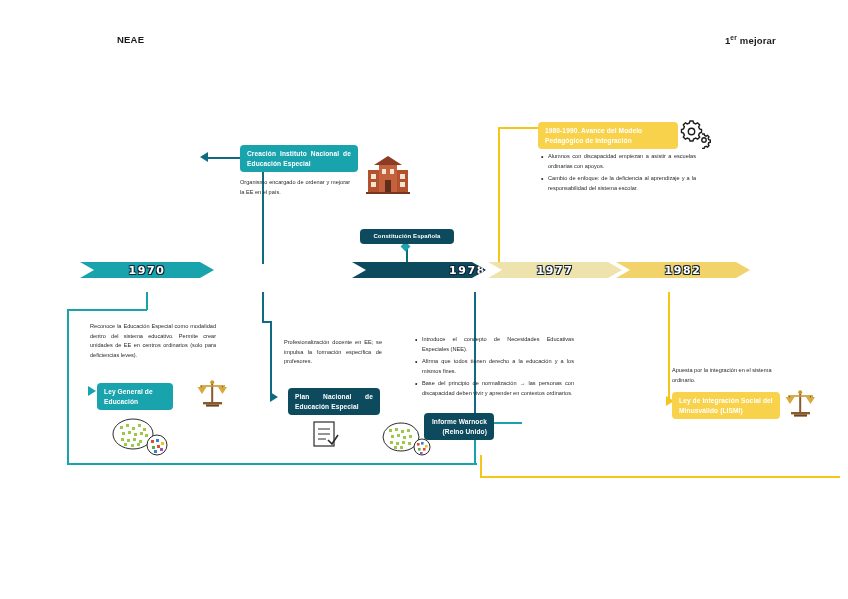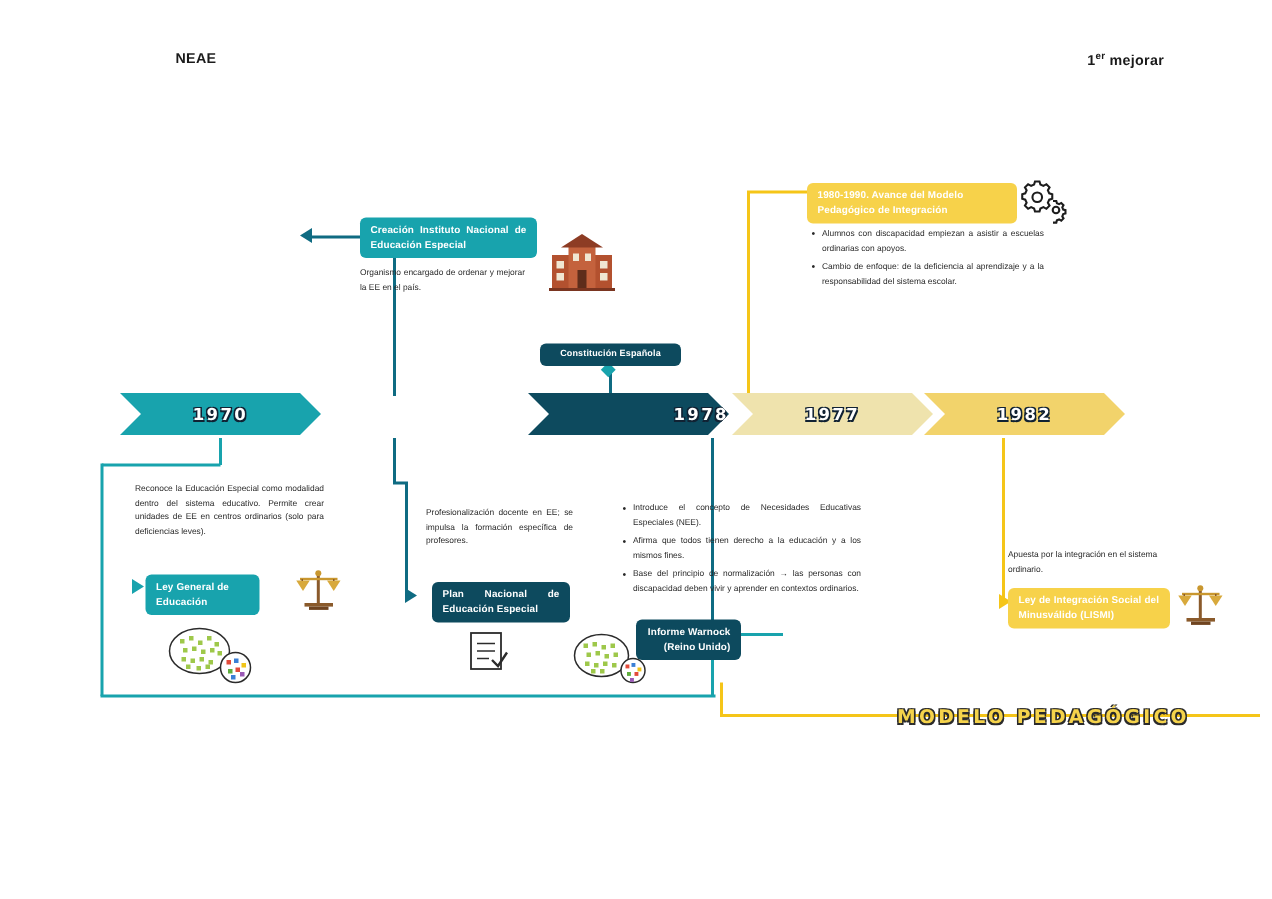--- a/index.html
+++ b/index.html
@@ -24,21 +24,21 @@
     color: #1a1a1a;
     letter-spacing: .2px;
   }
   .hdr-left  { left: 72px; margin-left: 45px; }
   .hdr-right { right: 72px; }
   .hdr-right sup { font-size: 6.5px; vertical-align: super; }
 
   
   .arrow {
     position: absolute;
-    height: 28px;
+    height: 16px;
     display: flex;
     align-items: center;
     justify-content: center;
     clip-path: polygon(0 0, calc(100% - 14px) 0, 100% 50%, calc(100% - 14px) 100%, 0 100%, 14px 50%);
   }
   .arrow .yr {
     font-family: "DejaVu Sans", sans-serif;
     font-size: 11px;
     font-weight: bold;
     letter-spacing: 1.6px;
@@ -325,15 +325,14 @@
       <rect x="10" y="26.4" width="13" height="2.2" fill="#6f4420"></rect>
       <rect x="4" y="7.2" width="25" height="1.6" fill="#c9972f"></rect>
       <circle cx="16.2" cy="4.2" r="2" fill="#c9972f"></circle>
       <path d="M1.5 9 L10.5 9 L6 16 Z" fill="#d8a93c"></path>
       <path d="M22 9 L31 9 L26.5 16 Z" fill="#d8a93c"></path>
       <line x1="5.5" y1="8" x2="5.5" y2="9.4" stroke="#8a5a2b" stroke-width="1"></line>
       <line x1="26.5" y1="8" x2="26.5" y2="9.4" stroke="#8a5a2b" stroke-width="1"></line>
     </svg>
   </div>
 
-  <div class="footer-title" style="left:598px; top:470px;">MODELO PEDAGÓGICO</div>
 
 </div>
 
 </body></html>

